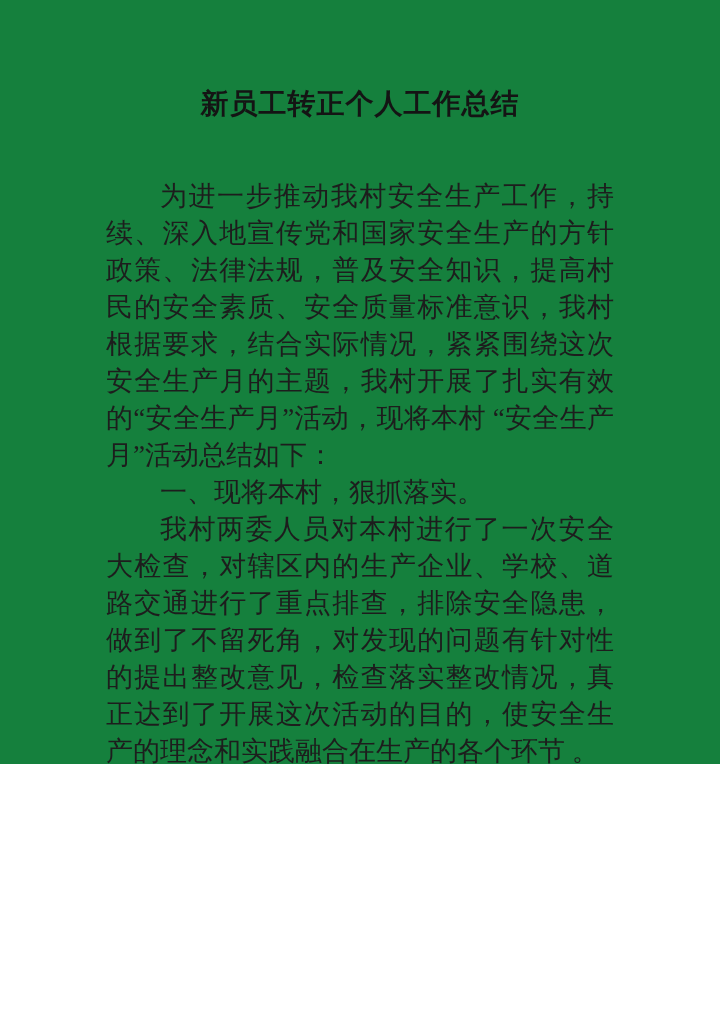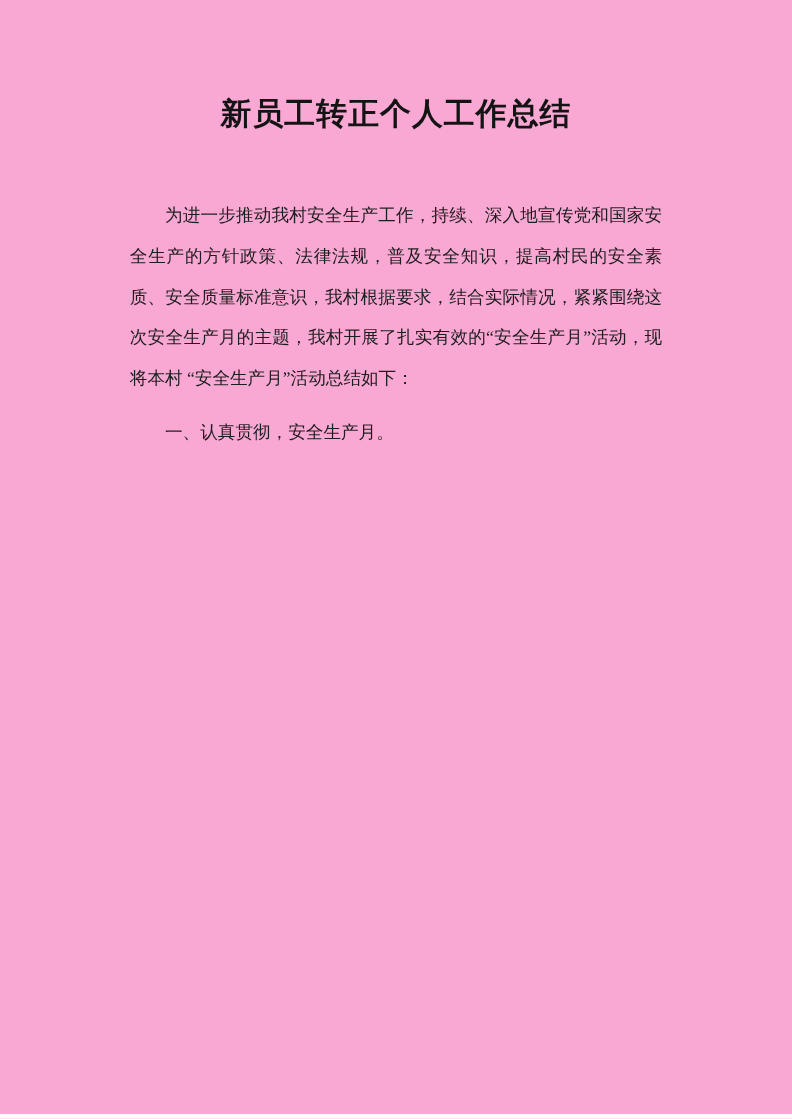--- a/index.html
+++ b/index.html
@@ -3,52 +3,53 @@
 <meta charset="utf-8">
 <style>
   html, body {
     margin: 0;
     padding: 0;
     background: #ffffff;
   }
   .page {
     position: relative;
     width: 720px;
-    height: 1013px;
-    background: #f9a8d4;
+    height: 764px;
+    background: #15803d;
     overflow: hidden;
   }
   .doc-title {
     margin: 0;
     padding-top: 84px;
     text-align: center;
     font-family: "Liberation Sans", "DejaVu Sans", sans-serif;
     font-weight: 700;
     font-size: 28px;
     line-height: 40px;
     letter-spacing: 1px;
     color: #141414;
   }
   .doc-body {
     margin: 54px 106px 0 106px;
   }
   .para {
-    margin: 12px;
+    margin: 0;
     font-family: "Liberation Serif", "DejaVu Serif", serif;
-    font-size: 16px;
+    font-size: 27px;
     line-height: 37px;
     color: #1d1d1d;
     text-align: justify;
     text-indent: 2em;
     word-break: break-all;
   }
 </style>
 </head>
 <body>
 
 <div class="page">
   <h1 class="doc-title">新员工转正个人工作总结</h1>
 
   <div class="doc-body">
     <p class="para">为进一步推动我村安全生产工作，持续、深入地宣传党和国家安全生产的方针政策、法律法规，普及安全知识，提高村民的安全素质、安全质量标准意识，我村根据要求，结合实际情况，紧紧围绕这次安全生产月的主题，我村开展了扎实有效的“安全生产月”活动，现将本村 “安全生产月”活动总结如下：</p>
-    <p class="para">一、认真贯彻，安全生产月。</p>
+    <p class="para">一、现将本村，狠抓落实。</p>
+    <p class="para">我村两委人员对本村进行了一次安全大检查，对辖区内的生产企业、学校、道路交通进行了重点排查，排除安全隐患，做到了不留死角，对发现的问题有针对性的提出整改意见，检查落实整改情况，真正达到了开展这次活动的目的，使安全生产的理念和实践融合在生产的各个环节 。</p>
   </div>
 </div>
 
 </body></html>

